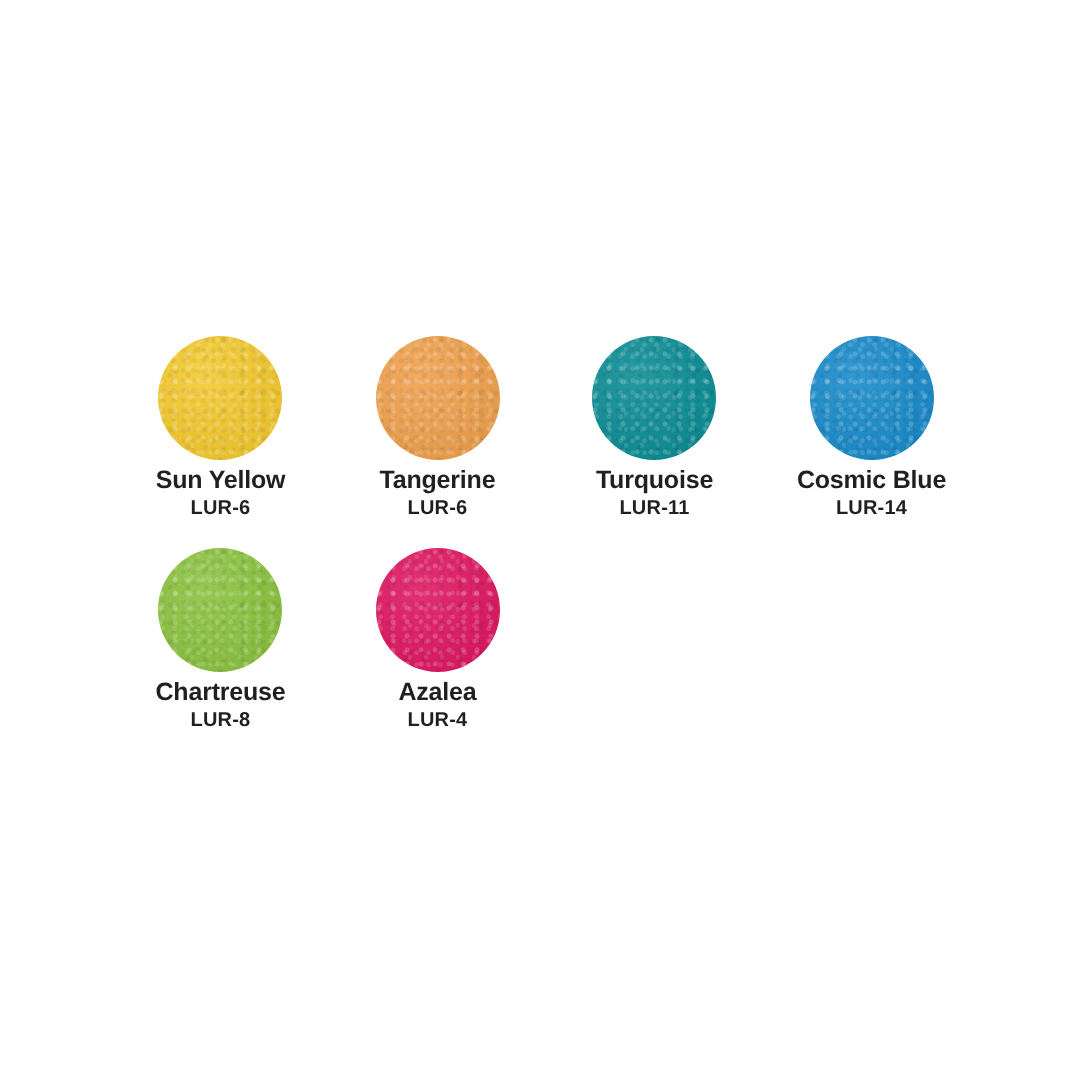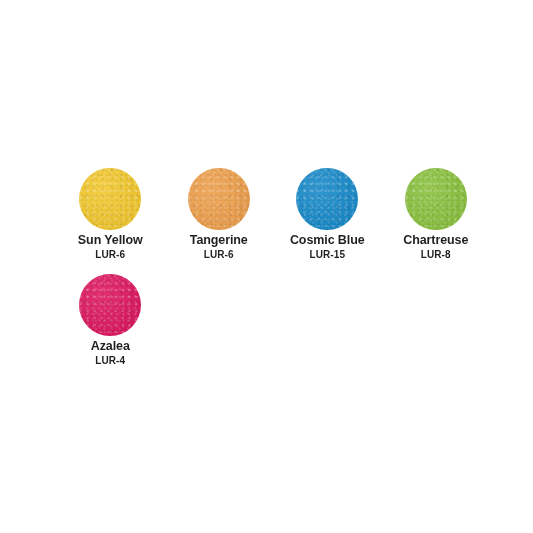--- a/index.html
+++ b/index.html
@@ -104,25 +104,30 @@
     </div>
 
     <div class="swatch">
       <div class="chip" style="background-color: rgb(239, 161, 78);"></div>
       <div class="swatch-name">Tangerine</div>
       <div class="swatch-code">LUR-6</div>
     </div>
 
 
 
+    <div class="swatch">
+      <div class="chip" style="background-color: rgb(14, 142, 150);"></div>
+      <div class="swatch-name">Turquoise</div>
+      <div class="swatch-code">LUR-11</div>
+    </div>
 
     <div class="swatch">
       <div class="chip" style="background-color: rgb(27, 140, 203);"></div>
       <div class="swatch-name">Cosmic Blue</div>
-      <div class="swatch-code">LUR-15</div>
+      <div class="swatch-code">LUR-14</div>
     </div>
 
     <div class="swatch">
       <div class="chip" style="background-color: rgb(140, 195, 65);"></div>
       <div class="swatch-name">Chartreuse</div>
       <div class="swatch-code">LUR-8</div>
     </div>
 
     <div class="swatch">
       <div class="chip" style="background-color: rgb(223, 26, 98);"></div>

